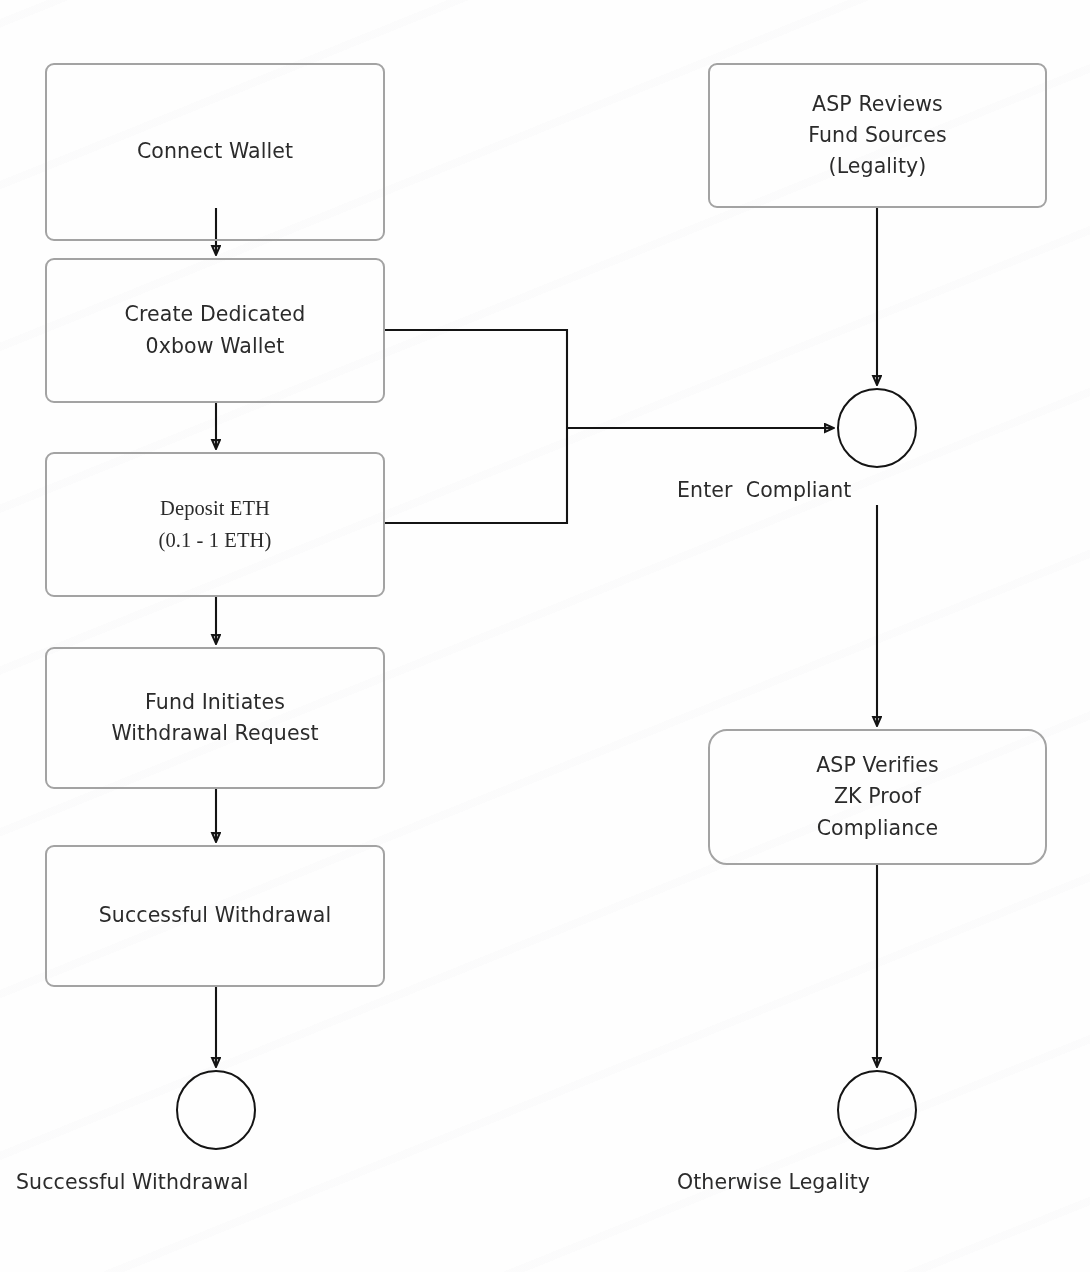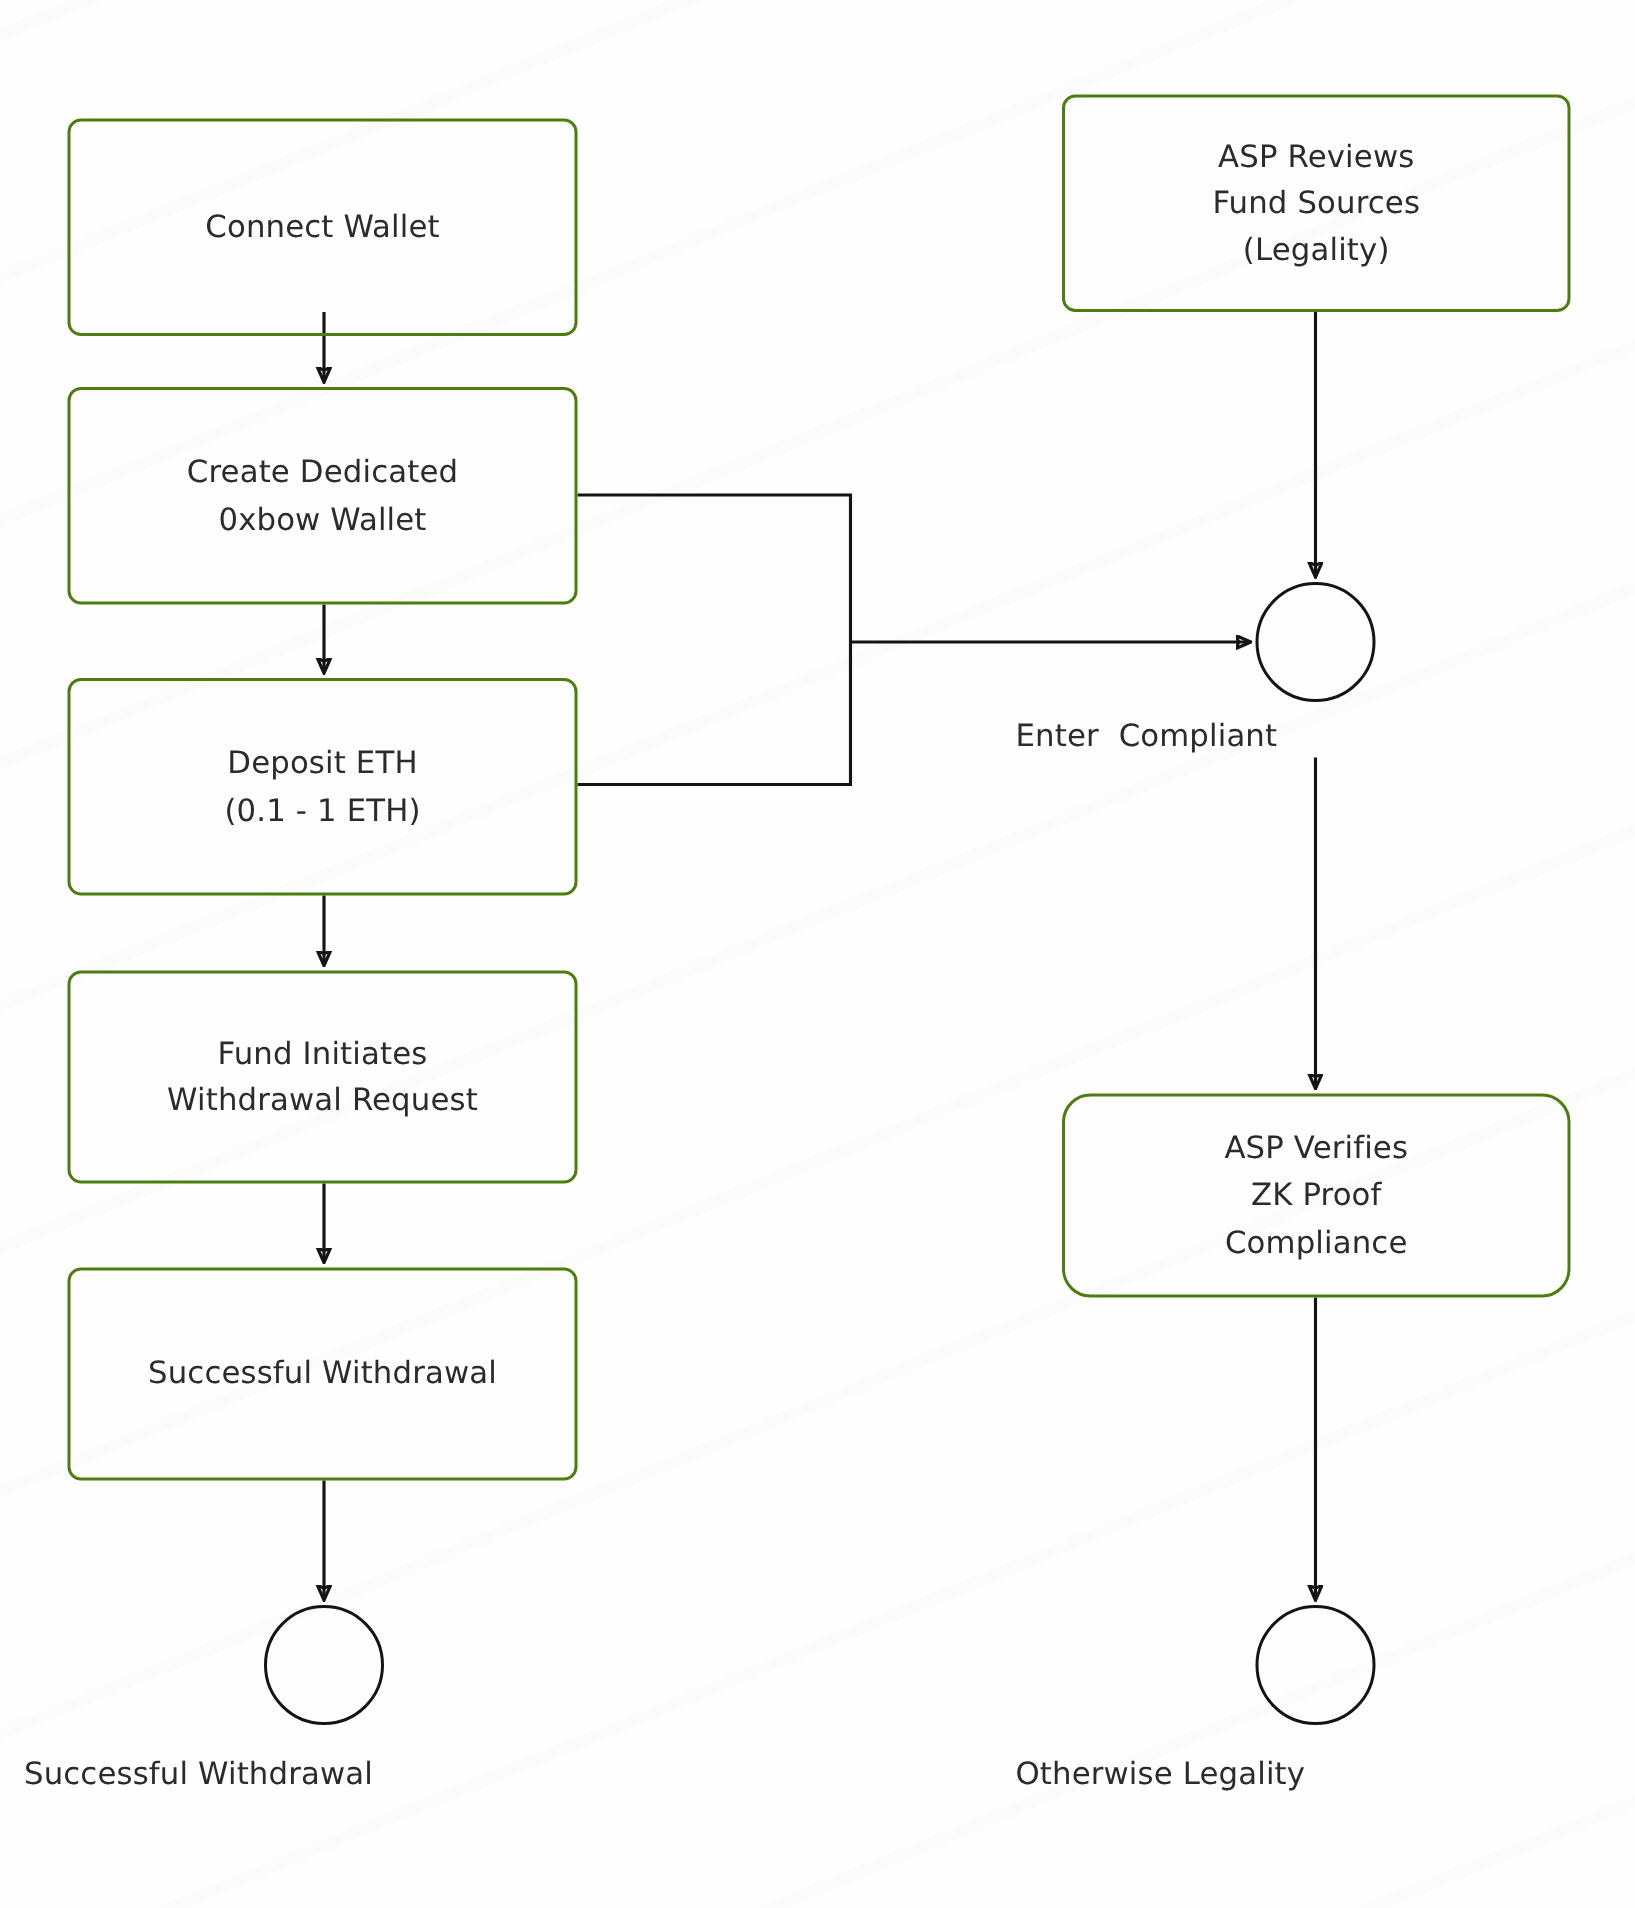--- a/index.html
+++ b/index.html
@@ -25,21 +25,21 @@
         rgba(120,120,140,0) 0px,
         rgba(120,120,140,0) 62px,
         rgba(120,120,140,0.55) 62px,
         rgba(120,120,140,0.55) 70px,
         rgba(120,120,140,0) 70px,
         rgba(120,120,140,0) 150px);
   }
   .node {
     position: absolute;
     box-sizing: border-box;
-    border: 2px solid #4d7c0f;
+    border: 2px solid #a3a3a3;
     border-radius: 9px;
     background: transparent;
     display: flex;
     align-items: center;
     justify-content: center;
     text-align: center;
   }
   .node-label {
     font-size: 20.5px;
     line-height: 1.52;
@@ -99,30 +99,30 @@
 
     <path d="M385,330 L567,330 L567,428"></path>
     <path d="M385,523 L567,523 L567,428"></path>
     <line x1="567" y1="428" x2="833" y2="428" marker-end="url(#ah)"></line>
 
     <line x1="877" y1="208" x2="877" y2="384" marker-end="url(#ah)"></line>
     <line x1="877" y1="505" x2="877" y2="725" marker-end="url(#ah)"></line>
     <line x1="877" y1="865" x2="877" y2="1066" marker-end="url(#ah)"></line>
   </svg>
 
-  <div class="node" style="left:45px; top:63px; width:340px; height:145px;margin-top:16px;">
+  <div class="node" style="left:45px; top:63px; width:340px; height:178px;">
     <span class="node-label">Connect Wallet</span>
   </div>
 
   <div class="node" style="left:45px; top:258px; width:340px; height:145px;">
     <span class="node-label">Create Dedicated
 0xbow Wallet</span>
   </div>
 
-  <div class="node" style="left:45px; top:452px; width:340px; height:145px;">
+  <div class="node" style="left:45px; top:452px; width:340px; height:145px;font-family:Liberation Serif, serif;">
     <span class="node-label">Deposit ETH
 (0.1 - 1 ETH)</span>
   </div>
 
   <div class="node" style="left:45px; top:647px; width:340px; height:142px;">
     <span class="node-label">Fund  Initiates
 Withdrawal Request</span>
   </div>
 
   <div class="node" style="left:45px; top:845px; width:340px; height:142px;">

